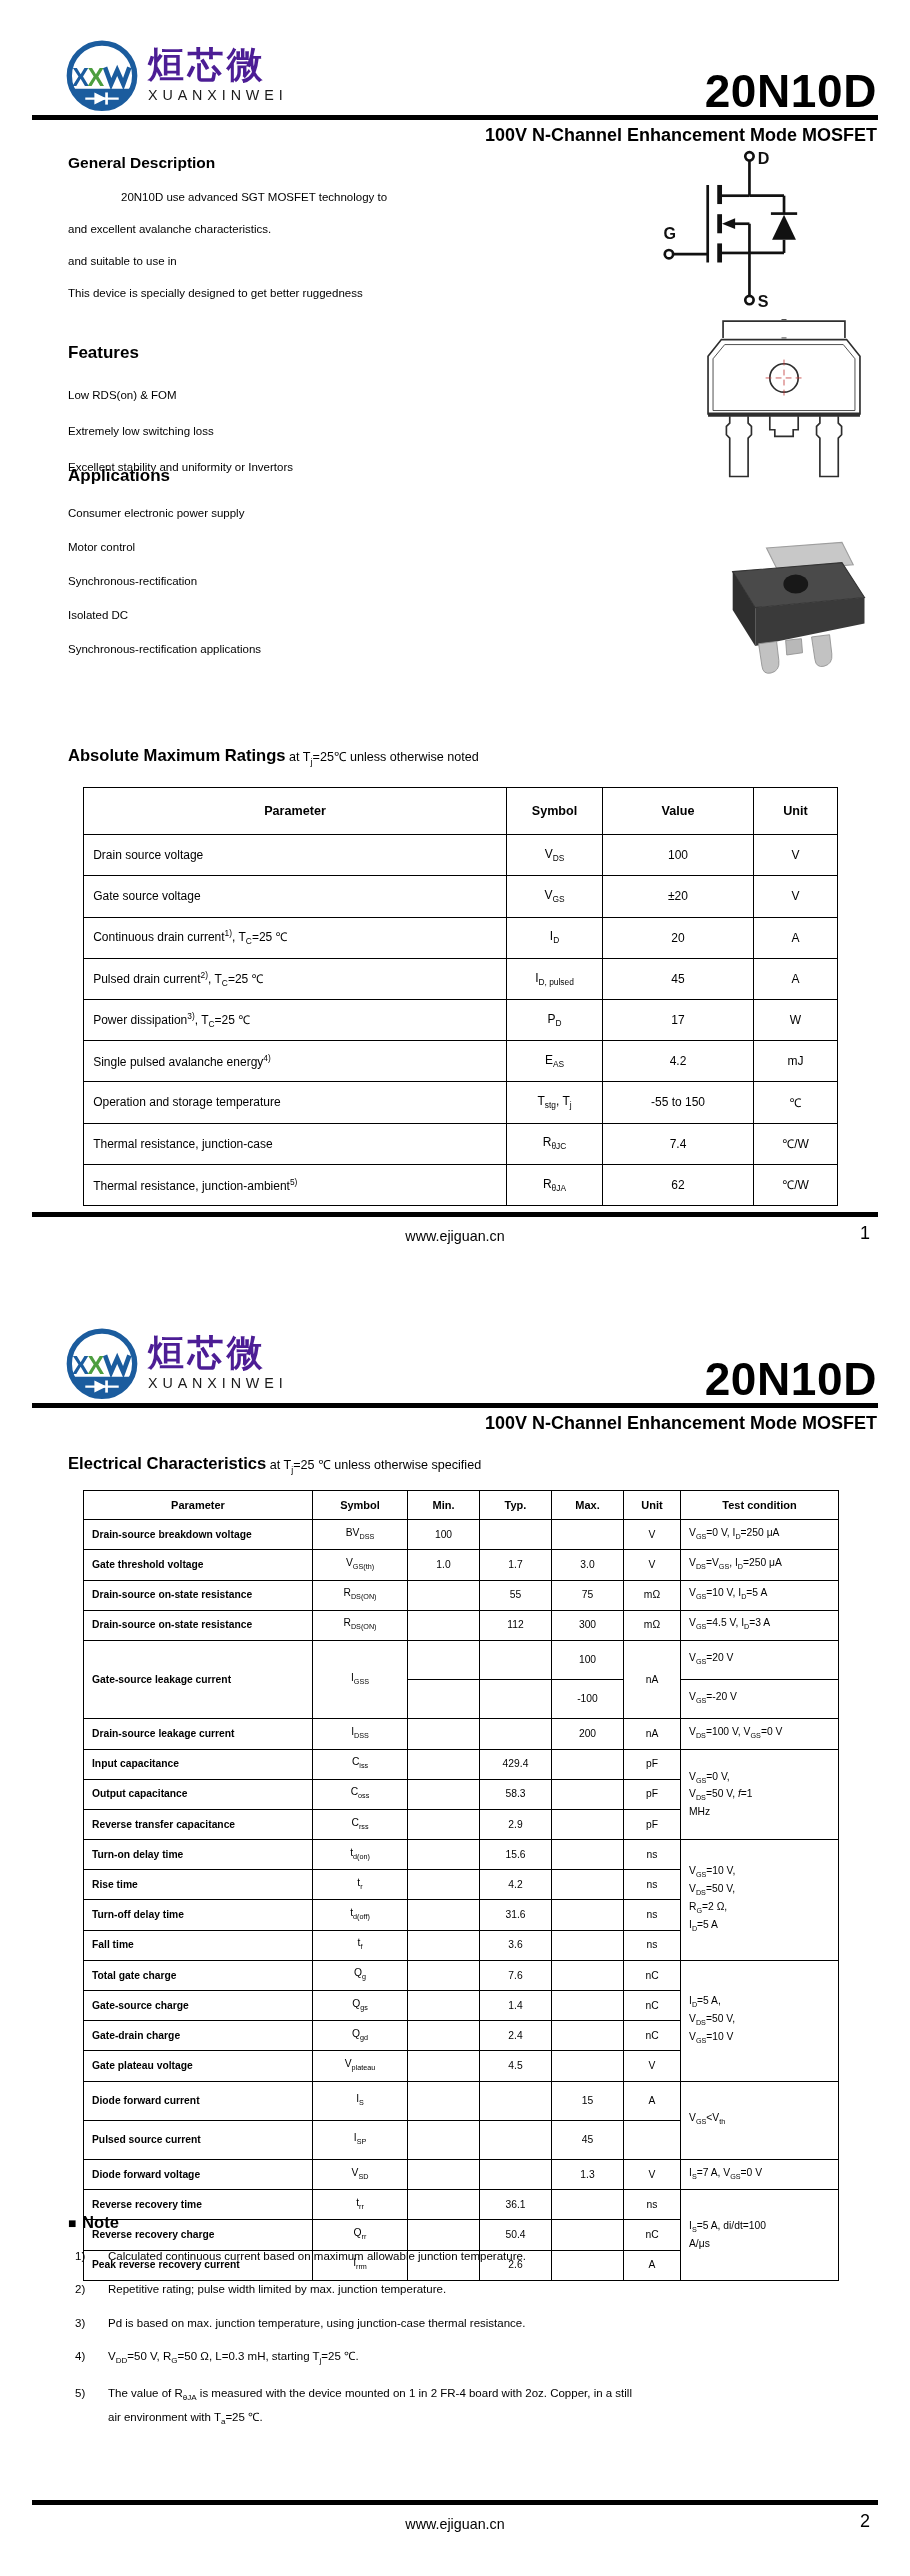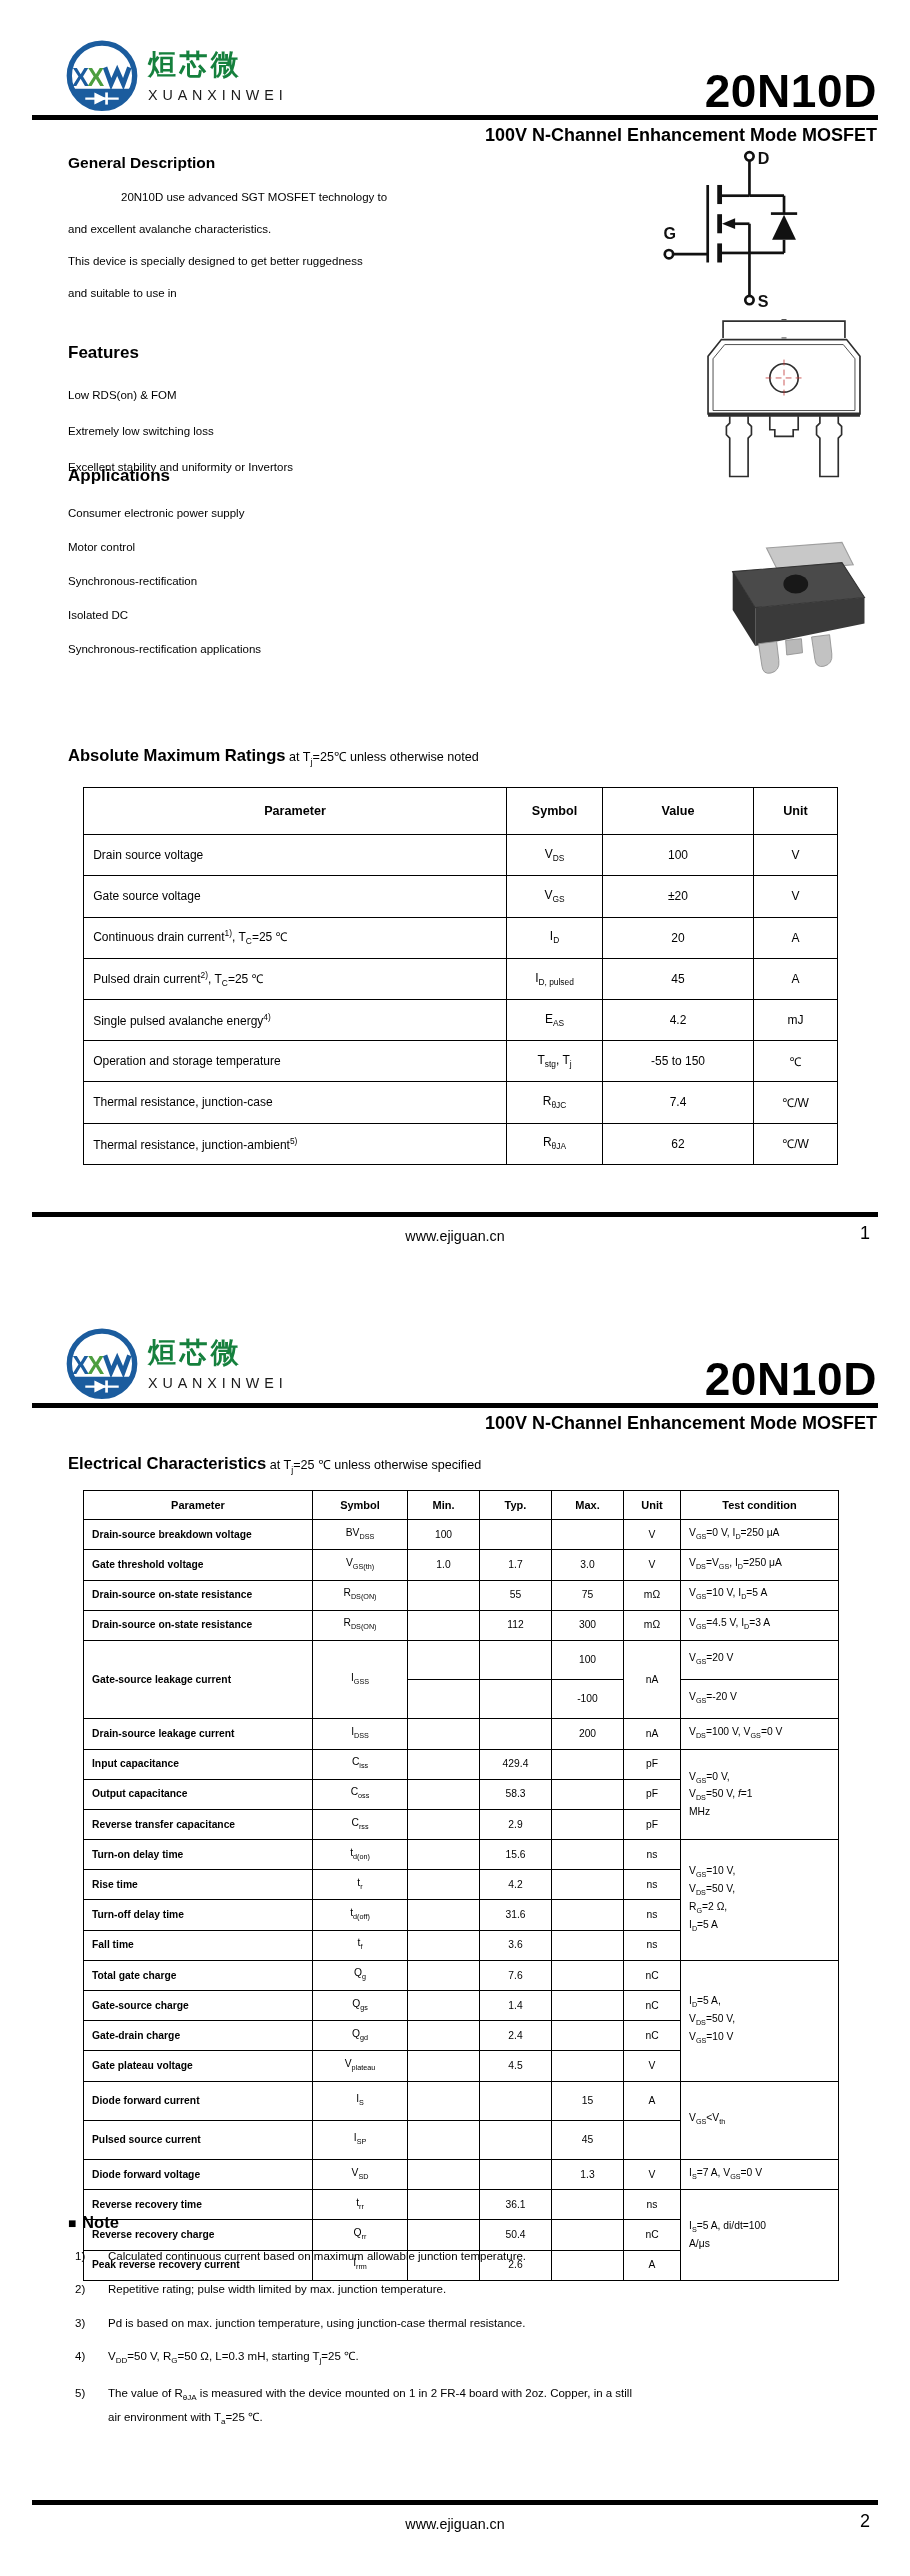--- a/index.html
+++ b/index.html
@@ -3,21 +3,21 @@
 <meta charset="utf-8">
 <style>
   html,body{margin:0;padding:0;background:#ffffff;}
   body{width:910px;height:2576px;font-family:"Liberation Sans",sans-serif;color:#000;}
   .page{position:relative;width:910px;height:1288px;background:#fff;overflow:hidden;}
 
   
   .logo-wrap{position:absolute;left:64px;top:40px;display:flex;align-items:flex-start;}
   .logo-emblem{width:76px;height:76px;}
   .brand-text{margin-left:8px;padding-top:5.7px;}
-  .brand-cn{font-size:28px;font-weight:bold;letter-spacing:3.4px;line-height:38px;color:#15803d;}
+  .brand-cn{font-size:36px;font-weight:bold;letter-spacing:3.4px;line-height:38px;color:#4c1d95;}
   .brand-latin{font-size:14.3px;letter-spacing:4.9px;color:#1a1a1a;margin-top:3.4px;}
   .part-number{position:absolute;right:33px;top:64px;font-size:46px;font-weight:bold;letter-spacing:0.6px;text-align:center;}
   .header-rule{position:absolute;left:32px;right:32px;top:115px;height:5.2px;background:#000;}
   .subtitle{position:absolute;right:33px;top:125px;font-size:18px;font-weight:bold;}
 
   
   .h-section{position:absolute;left:68px;font-size:15.5px;font-weight:bold;}
   .para{position:absolute;left:68px;top:181px;width:470px;font-size:11.5px;}
   .para .line{line-height:32px;height:32px;white-space:nowrap;}
   .para .line:first-child{text-indent:53px;}
@@ -96,22 +96,22 @@
     </div>
   </div>
   <div class="part-number">20N10D</div>
   <div class="header-rule"></div>
   <div class="subtitle">100V N-Channel Enhancement Mode MOSFET</div>
 
   <div class="h-section" style="top:154px">General Description</div>
   <div class="para">
       <div class="line">20N10D use advanced SGT  MOSFET technology to</div>
       <div class="line">and excellent avalanche characteristics.</div>
+      <div class="line">and suitable to use in</div>
       <div class="line">This device is specially designed to get better ruggedness</div>
-      <div class="line">and suitable to use in</div>
     </div>
 
   <div class="h-section" style="top:343px;font-size:17px">Features</div>
   <div class="plain-list features-list" style="top:373px">
       <div class="line">Low RDS(on) &amp; FOM</div>
       <div class="line">Extremely low switching loss</div>
       <div class="line">Excellent stability and uniformity or Invertors</div>
     </div>
 
   <div class="h-section" style="top:466px;font-size:17px">Applications</div>
@@ -212,20 +212,26 @@
           <td class="c2">20</td>
           <td class="c3">A</td>
         </tr>
         <tr>
           <td class="c0">Pulsed drain current<sup>2)</sup>, T<sub>C</sub>=25 ℃</td>
           <td class="c1">I<sub>D, pulsed</sub></td>
           <td class="c2">45</td>
           <td class="c3">A</td>
         </tr>
         <tr>
+          <td class="c0">Power dissipation<sup>3)</sup>, T<sub>C</sub>=25 ℃</td>
+          <td class="c1">P<sub>D</sub></td>
+          <td class="c2">17</td>
+          <td class="c3">W</td>
+        </tr>
+        <tr>
           <td class="c0">Single pulsed avalanche energy<sup>4)</sup></td>
           <td class="c1">E<sub>AS</sub></td>
           <td class="c2">4.2</td>
           <td class="c3">mJ</td>
         </tr>
         <tr>
           <td class="c0">Operation and storage temperature</td>
           <td class="c1">T<sub>stg</sub>,  T<sub>j</sub></td>
           <td class="c2">-55 to 150</td>
           <td class="c3">℃</td>

